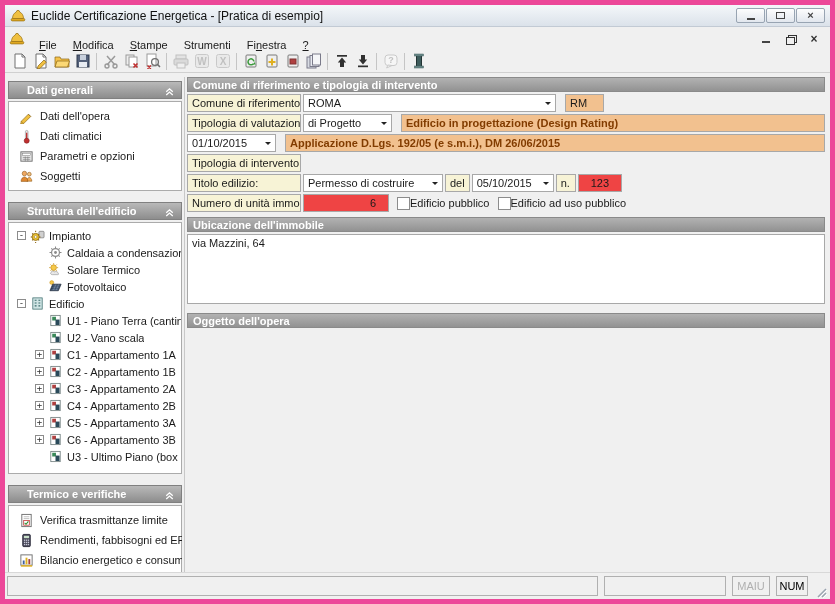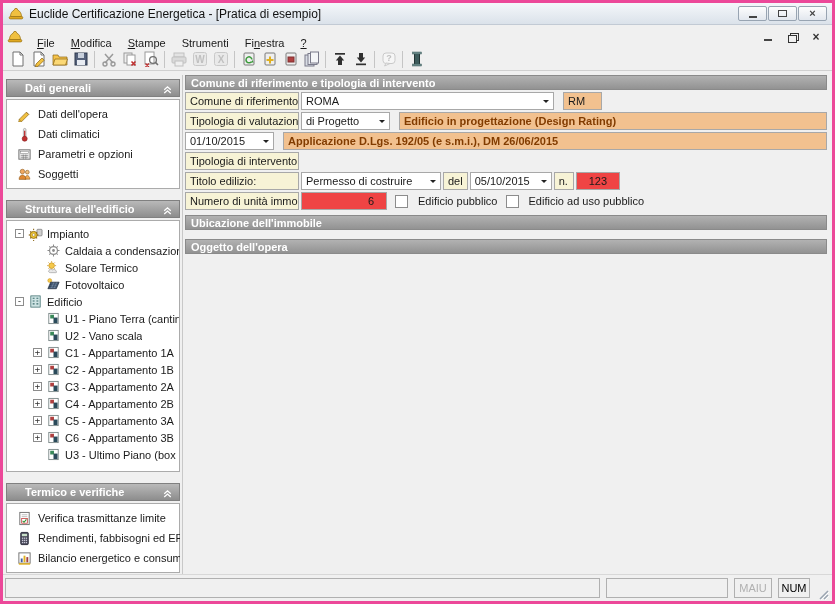--- a/index.html
+++ b/index.html
@@ -1,19 +1,19 @@
 <!DOCTYPE html>
 <html><head>
 <meta charset="utf-8">
 <style>
   * { box-sizing: border-box; margin: 0; padding: 0; }
   html,body { width: 835px; height: 604px; }
   body { font-family: "Liberation Sans", sans-serif; font-size: 11px; color:#1a1a1a; background:#fff; }
 
-  .window { position:relative; width:835px; height:604px; border:3px solid #ec4899; background:#f0f0f0; overflow:hidden; }
+  .window { position:relative; width:835px; height:604px; border:5px solid #ec4899; background:#f0f0f0; overflow:hidden; }
 
   
   .titlebar { height:22px; display:flex; align-items:center; padding:0 5px; gap:5px;
     background:linear-gradient(#f4f7fa,#dbe2ea); border-bottom:1px solid #c2cad4; }
   .ticon { width:16px; height:16px; flex:0 0 auto; }
   .ttext { font-size:12px; color:#111; white-space:nowrap; }
   .winbtns { margin-left:auto; display:flex; gap:1px; }
   .wbtn { width:29px; height:15px; border:1px solid #98a4b2; border-radius:2px;
     background:linear-gradient(#fdfdfd,#e2e7ee); display:flex; align-items:center; justify-content:center; cursor:default; }
   .g-min { width:8px; height:2px; background:#444; margin-top:6px; }
@@ -65,21 +65,21 @@
     color:#fff; font-weight:bold; padding-left:5px; margin-bottom:2px; }
   .frow { display:flex; gap:2px; margin-bottom:2px; height:18px; }
   .flabel { flex:0 0 114px; background:#f7f3d6; border:1px solid #a8a8a8; padding:2px 4px; white-space:nowrap; overflow:hidden; }
   .ylab { background:#f7f3d6; border:1px solid #a8a8a8; padding:2px 4px; text-align:left; }
   .combo { position:relative; background:#fff; border:1px solid #a8a8a8; padding:2px 16px 2px 4px; white-space:nowrap; overflow:hidden; cursor:default; }
   .combo .arr { position:absolute; right:4px; top:7px; width:0; height:0; border:3.5px solid transparent; border-top-color:#222; }
   .orange { background:#f2c18f; border:1px solid #a8a8a8; padding:2px 4px; font-weight:bold; color:#823c00; white-space:nowrap; overflow:hidden;margin-left:7px; }
   .tinput { background:#ef4444; border:1px solid #a8a8a8; padding:2px 12px; }
   .tinput.num { text-align:right; }
   .grow { flex:1 1 auto; }
-  .cbgroup { display:flex; align-items:center; gap:10px; margin-left:6px; cursor:default; }
+  .cbgroup { display:flex; align-items:center; gap:0; margin-left:6px; cursor:default; }
   .cbbox { width:13px; height:13px; background:#fff; border:1px solid #8c8c8c; }
   .bigtext { background:#fff; border:1px solid #a8a8a8; height:70px; padding:2px 4px; margin-bottom:2px; }
   .formgap { height:7px; }
 
   
   .statusbar { position:absolute; left:0; right:0; bottom:0; height:27px; background:#f0f0f0; border-top:1px solid #d8d8d8;
     display:flex; align-items:center; gap:6px; padding:0 2px; }
   .sp { height:20px; border:1px solid #b0b0b0; background:#f0f0f0; display:flex; align-items:center; justify-content:center; }
   .sp1 { flex:1 1 auto; }
   .sp2 { flex:0 0 122px; }
@@ -632,20 +632,21 @@
             <span>Edificio pubblico</span>
           </label>
         <label class="cbgroup">
             <span class="cbbox"></span>
             <span>Edificio ad uso pubblico</span>
           </label>
       </div>
 
       <div style="height:3px"></div>
       <div class="gheader">Ubicazione dell'immobile</div>
+      <div class="bigtext">via Mazzini, 64</div>
 
       <div class="formgap"></div>
       <div class="gheader">Oggetto dell'opera</div>
     </div>
   </div>
 
   <div class="statusbar">
     <div class="sp sp1"></div>
     <div class="sp sp2"></div>
     <div class="sp sp3">MAIU</div>

